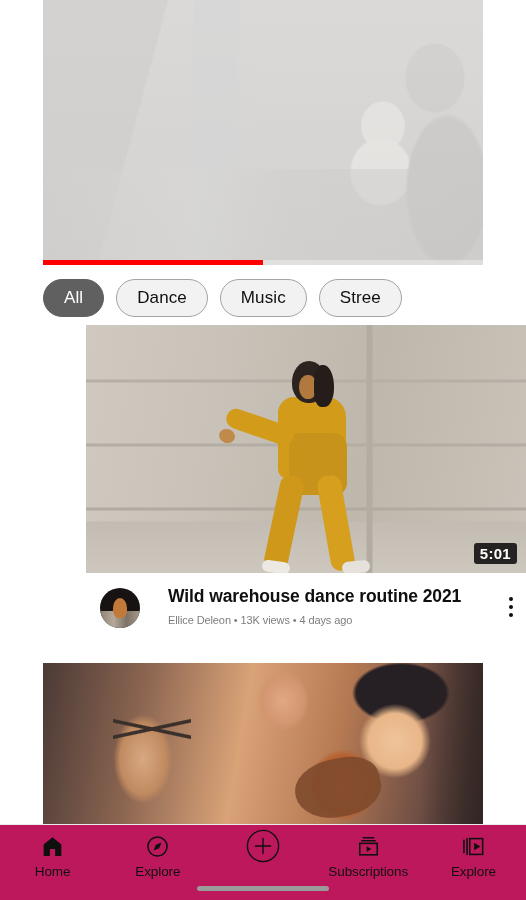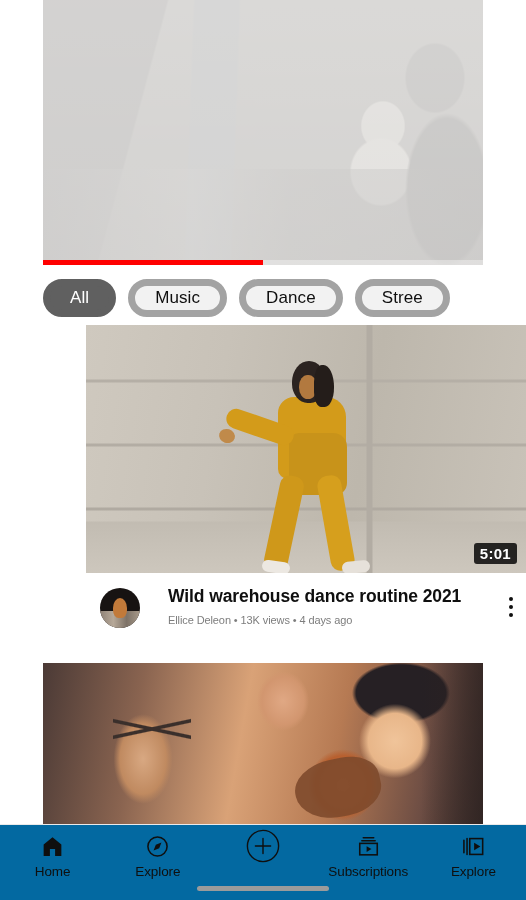--- a/index.html
+++ b/index.html
@@ -84,21 +84,21 @@
   }
   .chip {
     flex:0 0 auto;
     height:38px;
     padding:0 20px;
     border-radius:19px;
     display:flex; align-items:center; justify-content:center;
     font-size:17px;
     letter-spacing:.1px;
     background:#f2f2f2;
-    border:7px solid #a3a3a3;
+    border:1px solid #a3a3a3;
     color:#0f0f0f;
   }
   .chip.active {
     background:#606060;
     border-color:#606060;
     color:#ffffff;
   }
 
   
   .video-card { position:absolute; left:43px; width:440px; }
@@ -263,21 +263,21 @@
   }
   .tc-dark-r {
     position:absolute; right:0; top:0; width:62px; height:162px;
     background:linear-gradient(90deg, rgba(45,34,32,.0), rgba(45,34,32,.72));
   }
 
   
   .nav {
     position:absolute; left:0; bottom:0;
     width:526px; height:76px;
-    background:#0369a1;
+    background:#be185d;
     border-top:1px solid #eaeaea;
     display:flex;
     align-items:flex-start;
     padding-top:8px;
   }
   .nav-item {
     flex:1 1 0;
     display:flex; flex-direction:column;
     align-items:center; gap:5px;
   }
@@ -340,22 +340,22 @@
           <i></i>
           <i></i>
         </div>
       </div>
     </div>
 
   </div>
 
   <div class="chip-row" id="chip-row">
       <div class="chip active">All</div>
+      <div class="chip">Dance</div>
       <div class="chip">Music</div>
-      <div class="chip">Dance</div>
       <div class="chip">Stree</div>
     </div>
 
   <div class="thumb-crowd">
     <div class="tc-art"></div>
     <div class="tc-stand"></div>
     <div class="tc-guitar"></div>
     <div class="tc-dark-r"></div>
   </div>
 

